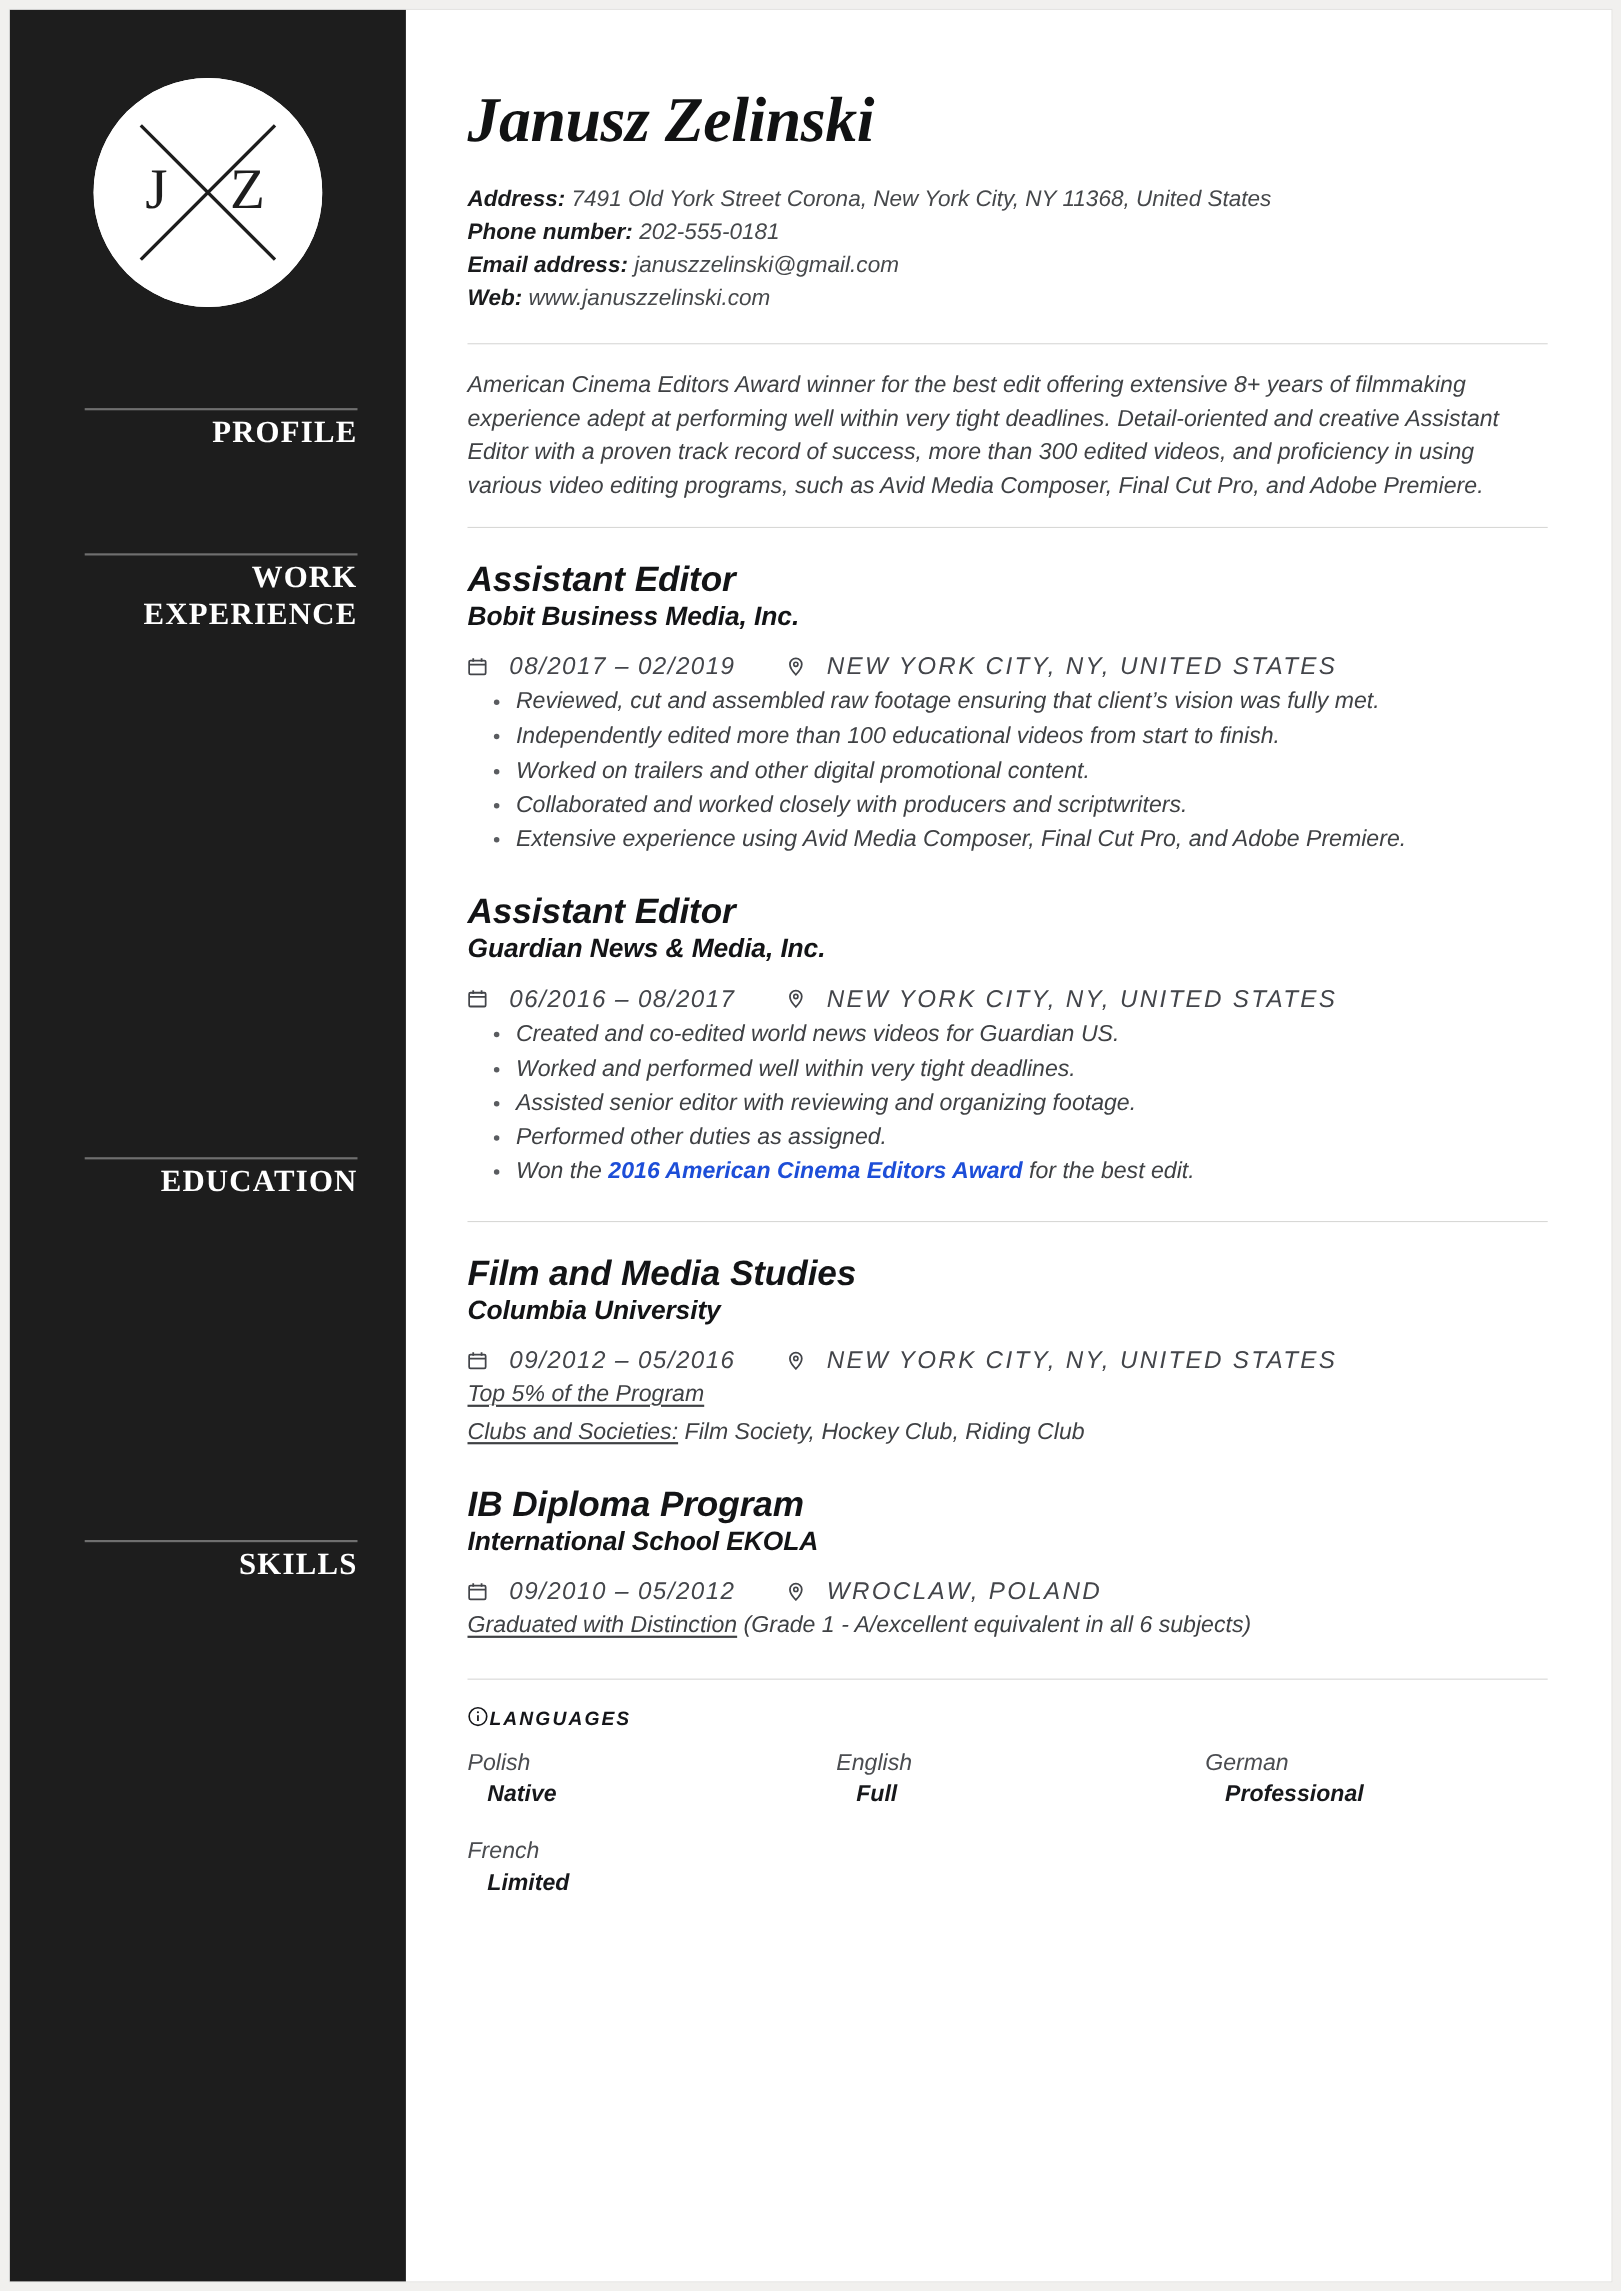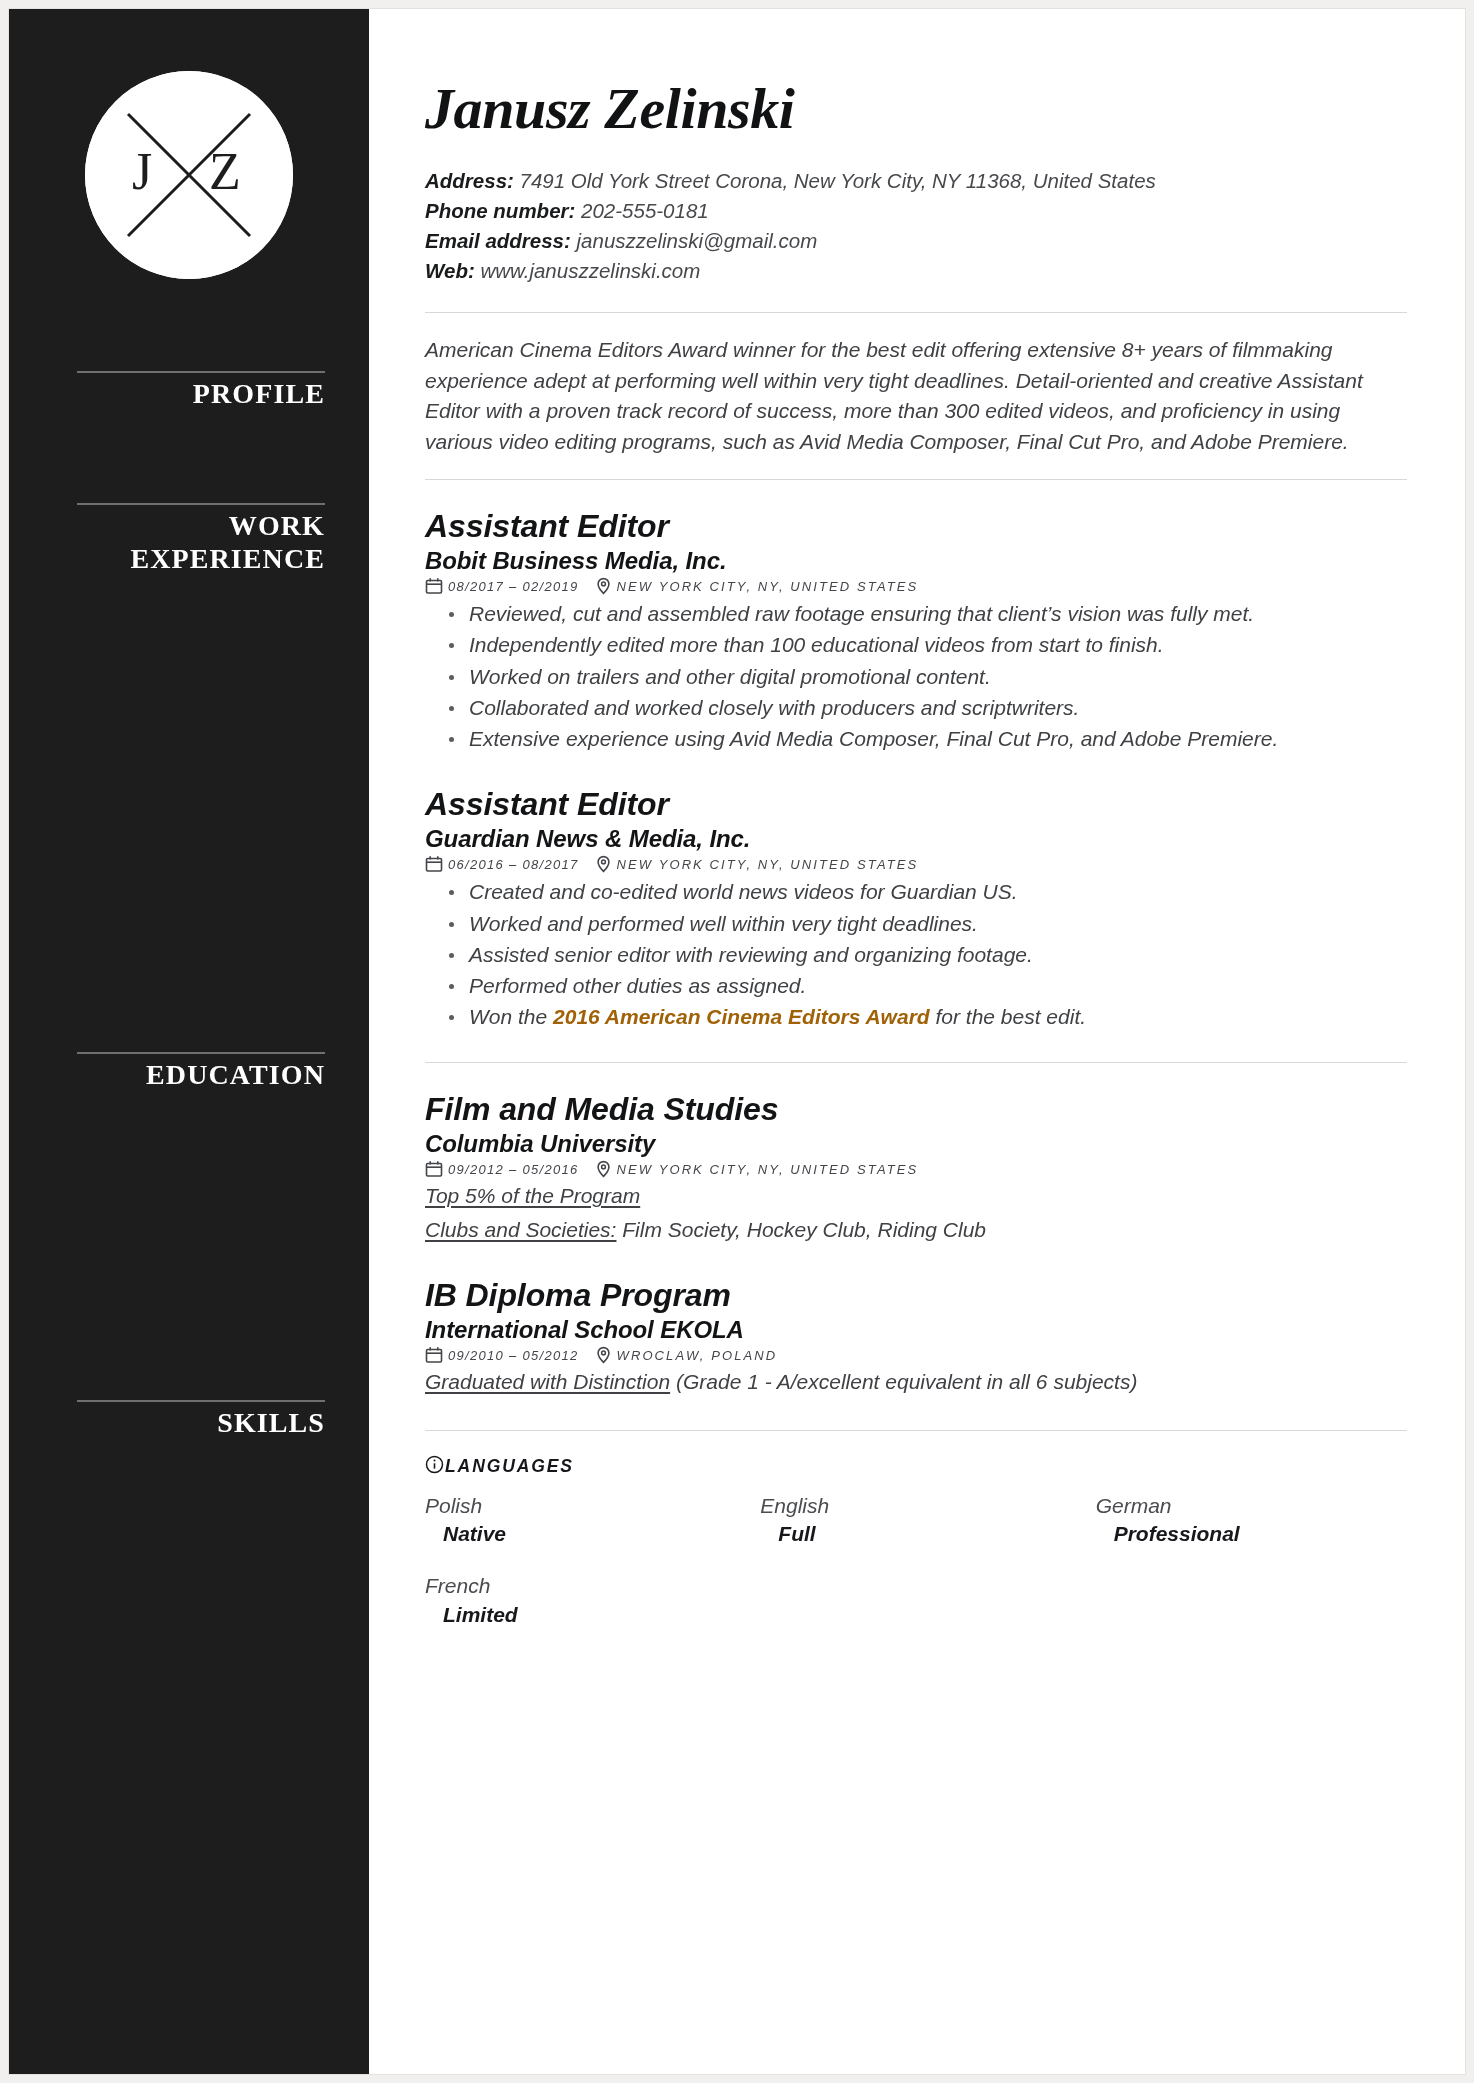--- a/index.html
+++ b/index.html
@@ -129,24 +129,24 @@
   .entry-org {
     font-size: 24px;
     font-weight: bold;
     color: #131416;
     line-height: 1.25;
     letter-spacing: -0.1px;
   }
   .meta {
     display: flex;
     align-items: center;
-    gap: 5px;
-    margin-top: 1px;
+    gap: 20px;
+    margin-top: 17px;
     color: #43454a;
-    font-size: 13px;
+    font-size: 22px;
     letter-spacing: 1.2px;
   }
   .meta .date { letter-spacing: 1.3px; }
   .meta .loc { letter-spacing: 2.1px; }
   .meta svg { display: block; flex: 0 0 auto; }
   .meta .gap { width: 6px; }
 
   ul.bullets {
     margin: 4px 0 0 0;
     padding: 0 0 0 22px;
@@ -163,21 +163,21 @@
   ul.bullets li:before {
     content: "";
     position: absolute;
     left: 2px;
     top: 13px;
     width: 5px;
     height: 5px;
     border-radius: 50%;
     background: #5a5c60;
   }
-  ul.bullets li b { color: #a16207; font-weight: bold; }
+  ul.bullets li b { color: #1d4ed8; font-weight: bold; }
 
   .edu-note {
     font-size: 21px;
     line-height: 1.45;
     color: #3f4144;
     margin-top: 3px;
   }
   .edu-note u {
     text-decoration: underline;
     text-underline-offset: 3px;

